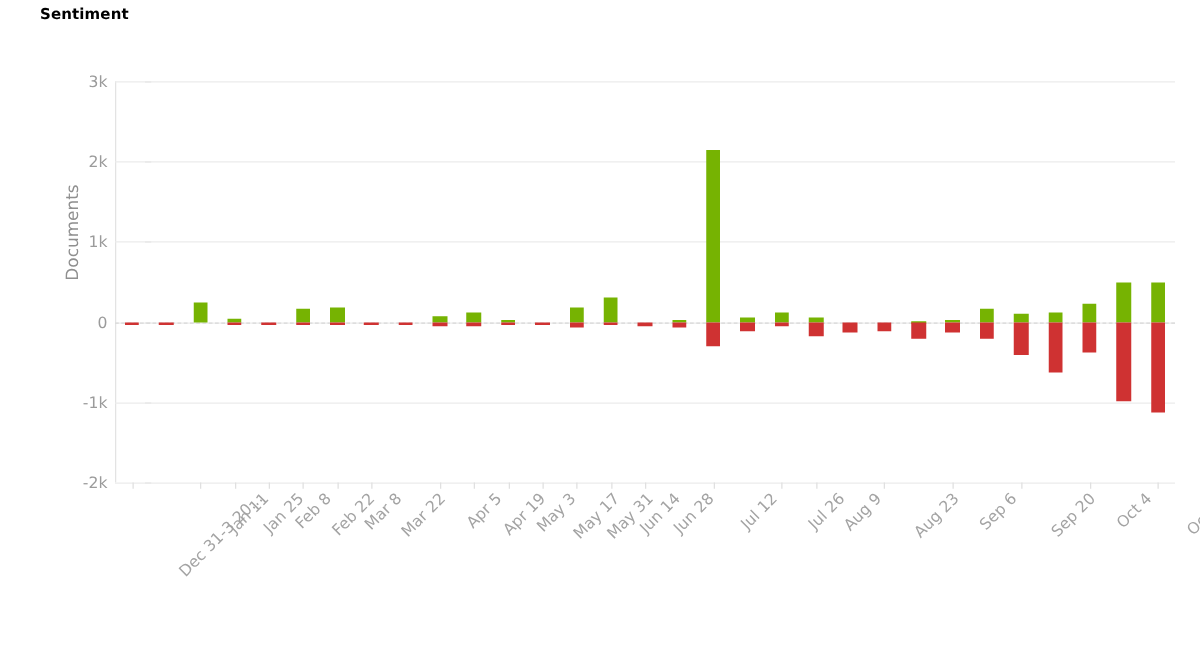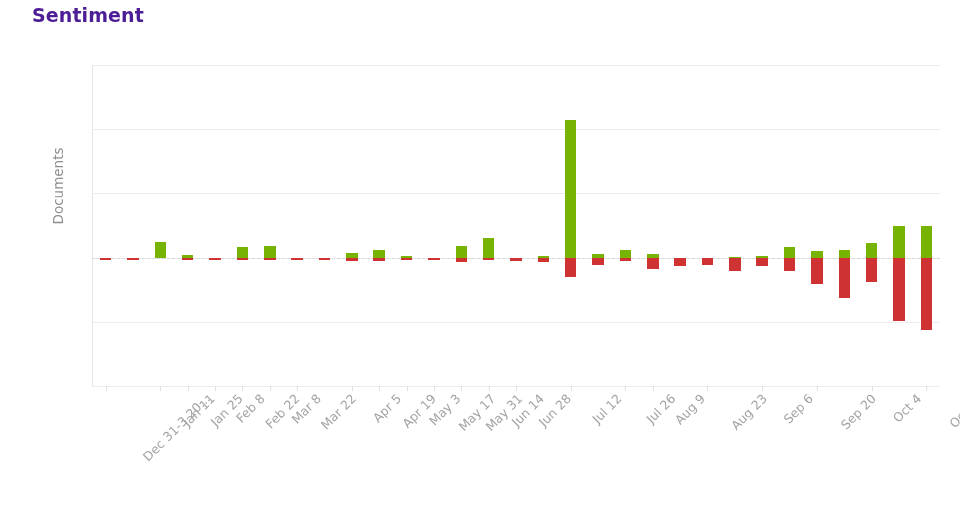--- a/index.html
+++ b/index.html
@@ -18,23 +18,23 @@
   #chart-card {
     position: absolute;
     left: 0; top: 0;
     width: 960px;
     height: 517px;
   }
   #chart-title {
     position: absolute;
     left: 32px;
     top: 4px;
-    font-size: 19px;
+    font-size: 12px;
     font-weight: bold;
-    color: #4c1d95;
+    color: #000000;
     letter-spacing: .1px;
   }
   
   #plot-area {
     position: absolute;
     left: 92px;
     top: 65px;
     width: 848px;
     height: 321px;
   }
@@ -157,20 +157,34 @@
     display: inline-block;
   }
 </style>
 </head>
 <body>
 
 <div id="chart-card">
 
   <div id="chart-title">Sentiment</div>
 
+  <div id="ytick-wrap">
+      <div class="ytick-label" style="top: 0px;">3k</div>
+      <div class="ytick-mark" style="top: 0px;"></div>
+      <div class="ytick-label" style="top: 64.2px;">2k</div>
+      <div class="ytick-mark" style="top: 64.2px;"></div>
+      <div class="ytick-label" style="top: 128.4px;">1k</div>
+      <div class="ytick-mark" style="top: 128.4px;"></div>
+      <div class="ytick-label" style="top: 192.6px;">0</div>
+      <div class="ytick-mark" style="top: 192.6px;"></div>
+      <div class="ytick-label" style="top: 256.8px;">-1k</div>
+      <div class="ytick-mark" style="top: 256.8px;"></div>
+      <div class="ytick-label" style="top: 321px;">-2k</div>
+      <div class="ytick-mark" style="top: 321px;"></div>
+    </div>
   <div id="y-axis-spine"></div>
   <div id="y-axis-title">Documents</div>
 
   <div id="plot-area">
     <div id="gridlines">
         <div class="gridline" style="top: 0px;"></div>
         <div class="gridline" style="top: 64.2px;"></div>
         <div class="gridline" style="top: 128.4px;"></div>
         <div class="gridline" style="top: 192.6px;"></div>
         <div class="gridline" style="top: 256.8px;"></div>

